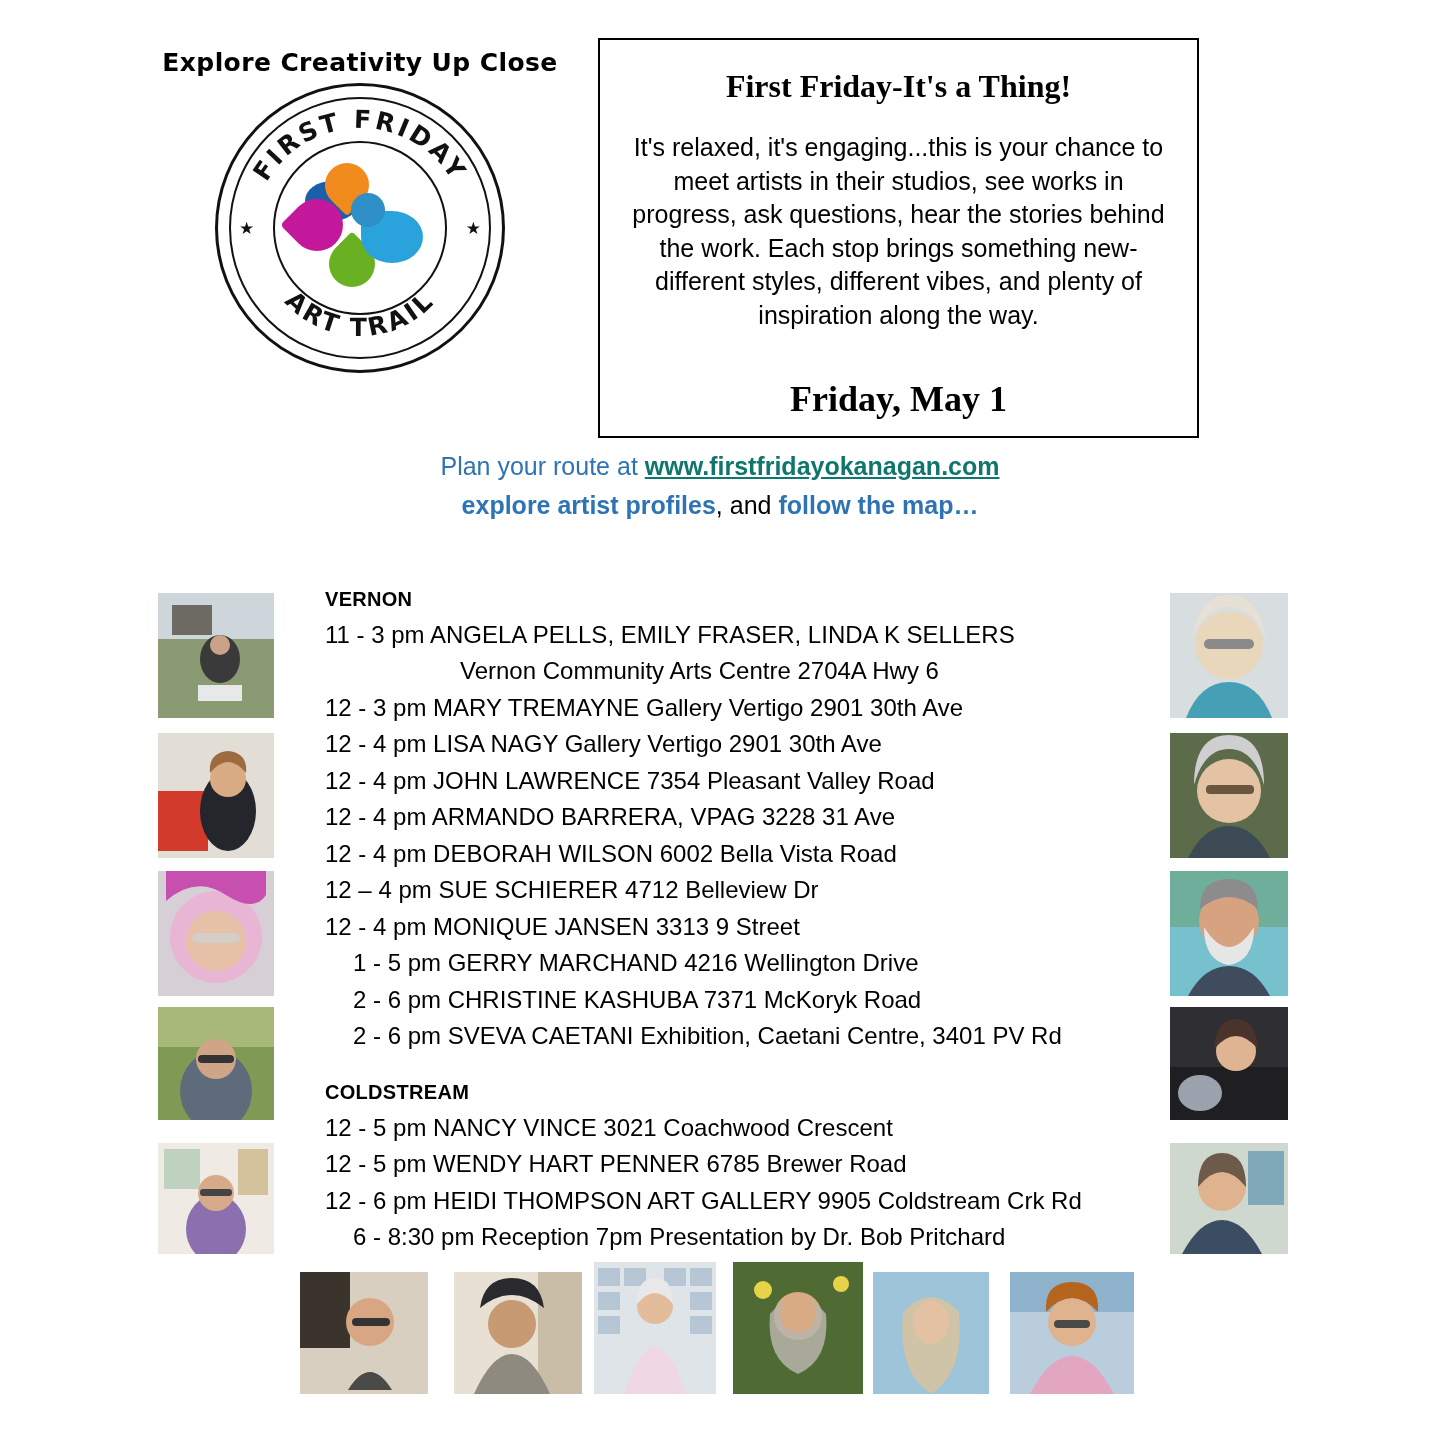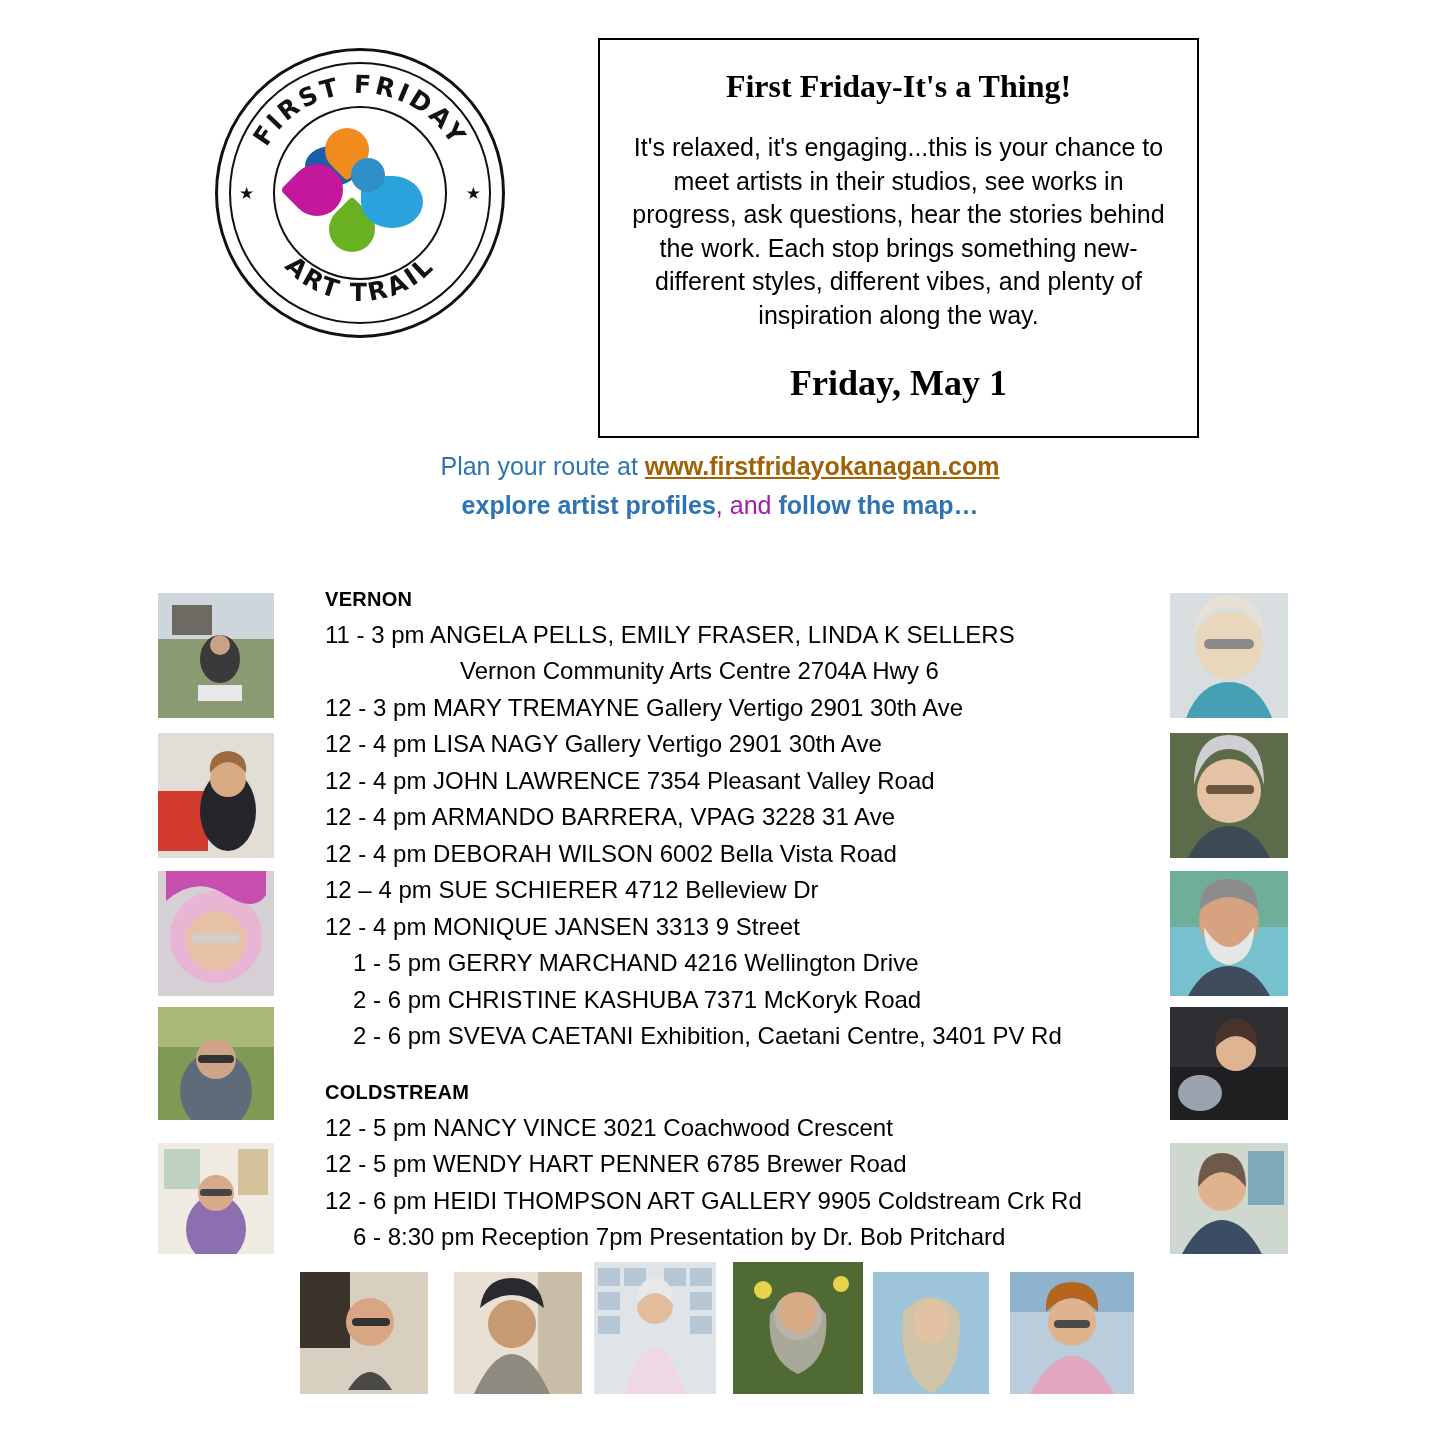--- a/index.html
+++ b/index.html
@@ -113,46 +113,46 @@
   .promo-body {
     font-size: 25px;
     line-height: 1.34;
     text-align: center;
   }
   .promo-date {
     text-align: center;
     font-family: "Liberation Serif", serif;
     font-weight: bold;
     font-size: 36px;
-    margin-top: 30px;
+    margin-top: 46px;
   }
 
   
   .subhead {
     text-align: center;
     margin-top: 12px;
   }
   .subhead .line1 {
     font-family: "Liberation Serif", serif;
     font-weight: bold;
     font-size: 27px;
     margin-bottom: 12px;
   }
   .subhead .line2, .subhead .line3 {
     font-size: 25px;
     color: #2e74b5;
     margin-bottom: 10px;
   }
   .subhead .line2 .plain { color: #2e74b5; }
   .subhead a.url {
-    color: #a16207;
+    color: #0f766e;
     font-weight: bold;
   }
   .subhead .line3 b { color: #2e74b5; }
-  .subhead .line3 .and { color: #a21caf; font-weight: normal; }
+  .subhead .line3 .and { color: #000000; font-weight: normal; }
 
   
   .listing {
     position: absolute;
     left: 325px;
     top: 588px;
     width: 800px;
   }
   .city {
     font-weight: bold;
@@ -197,20 +197,21 @@
   .ph-b4 { left: 733px; top: 1262px; width: 130px; height: 132px; }
   .ph-b5 { left: 873px; top: 1272px; width: 116px; height: 122px; }
   .ph-b6 { left: 1010px; top: 1272px; width: 124px; height: 122px; }
 </style>
 </head>
 <body>
 
 <div class="header">
 
   <div class="logo-block">
+    <div class="tagline">Explore Creativity Up Close</div>
 
     <div class="stamp">
       <div class="ring-outer"></div>
       <div class="ring-inner"></div>
       <div class="ring-mid"></div>
 
       <svg class="arc-text" viewBox="0 0 290 290">
         <defs>
           <path id="arcTop" d="M 38,152 A 107,107 0 0 1 252,152"></path>
           <path id="arcBottom" d="M 44,152 A 101,101 0 0 0 246,152"></path>

